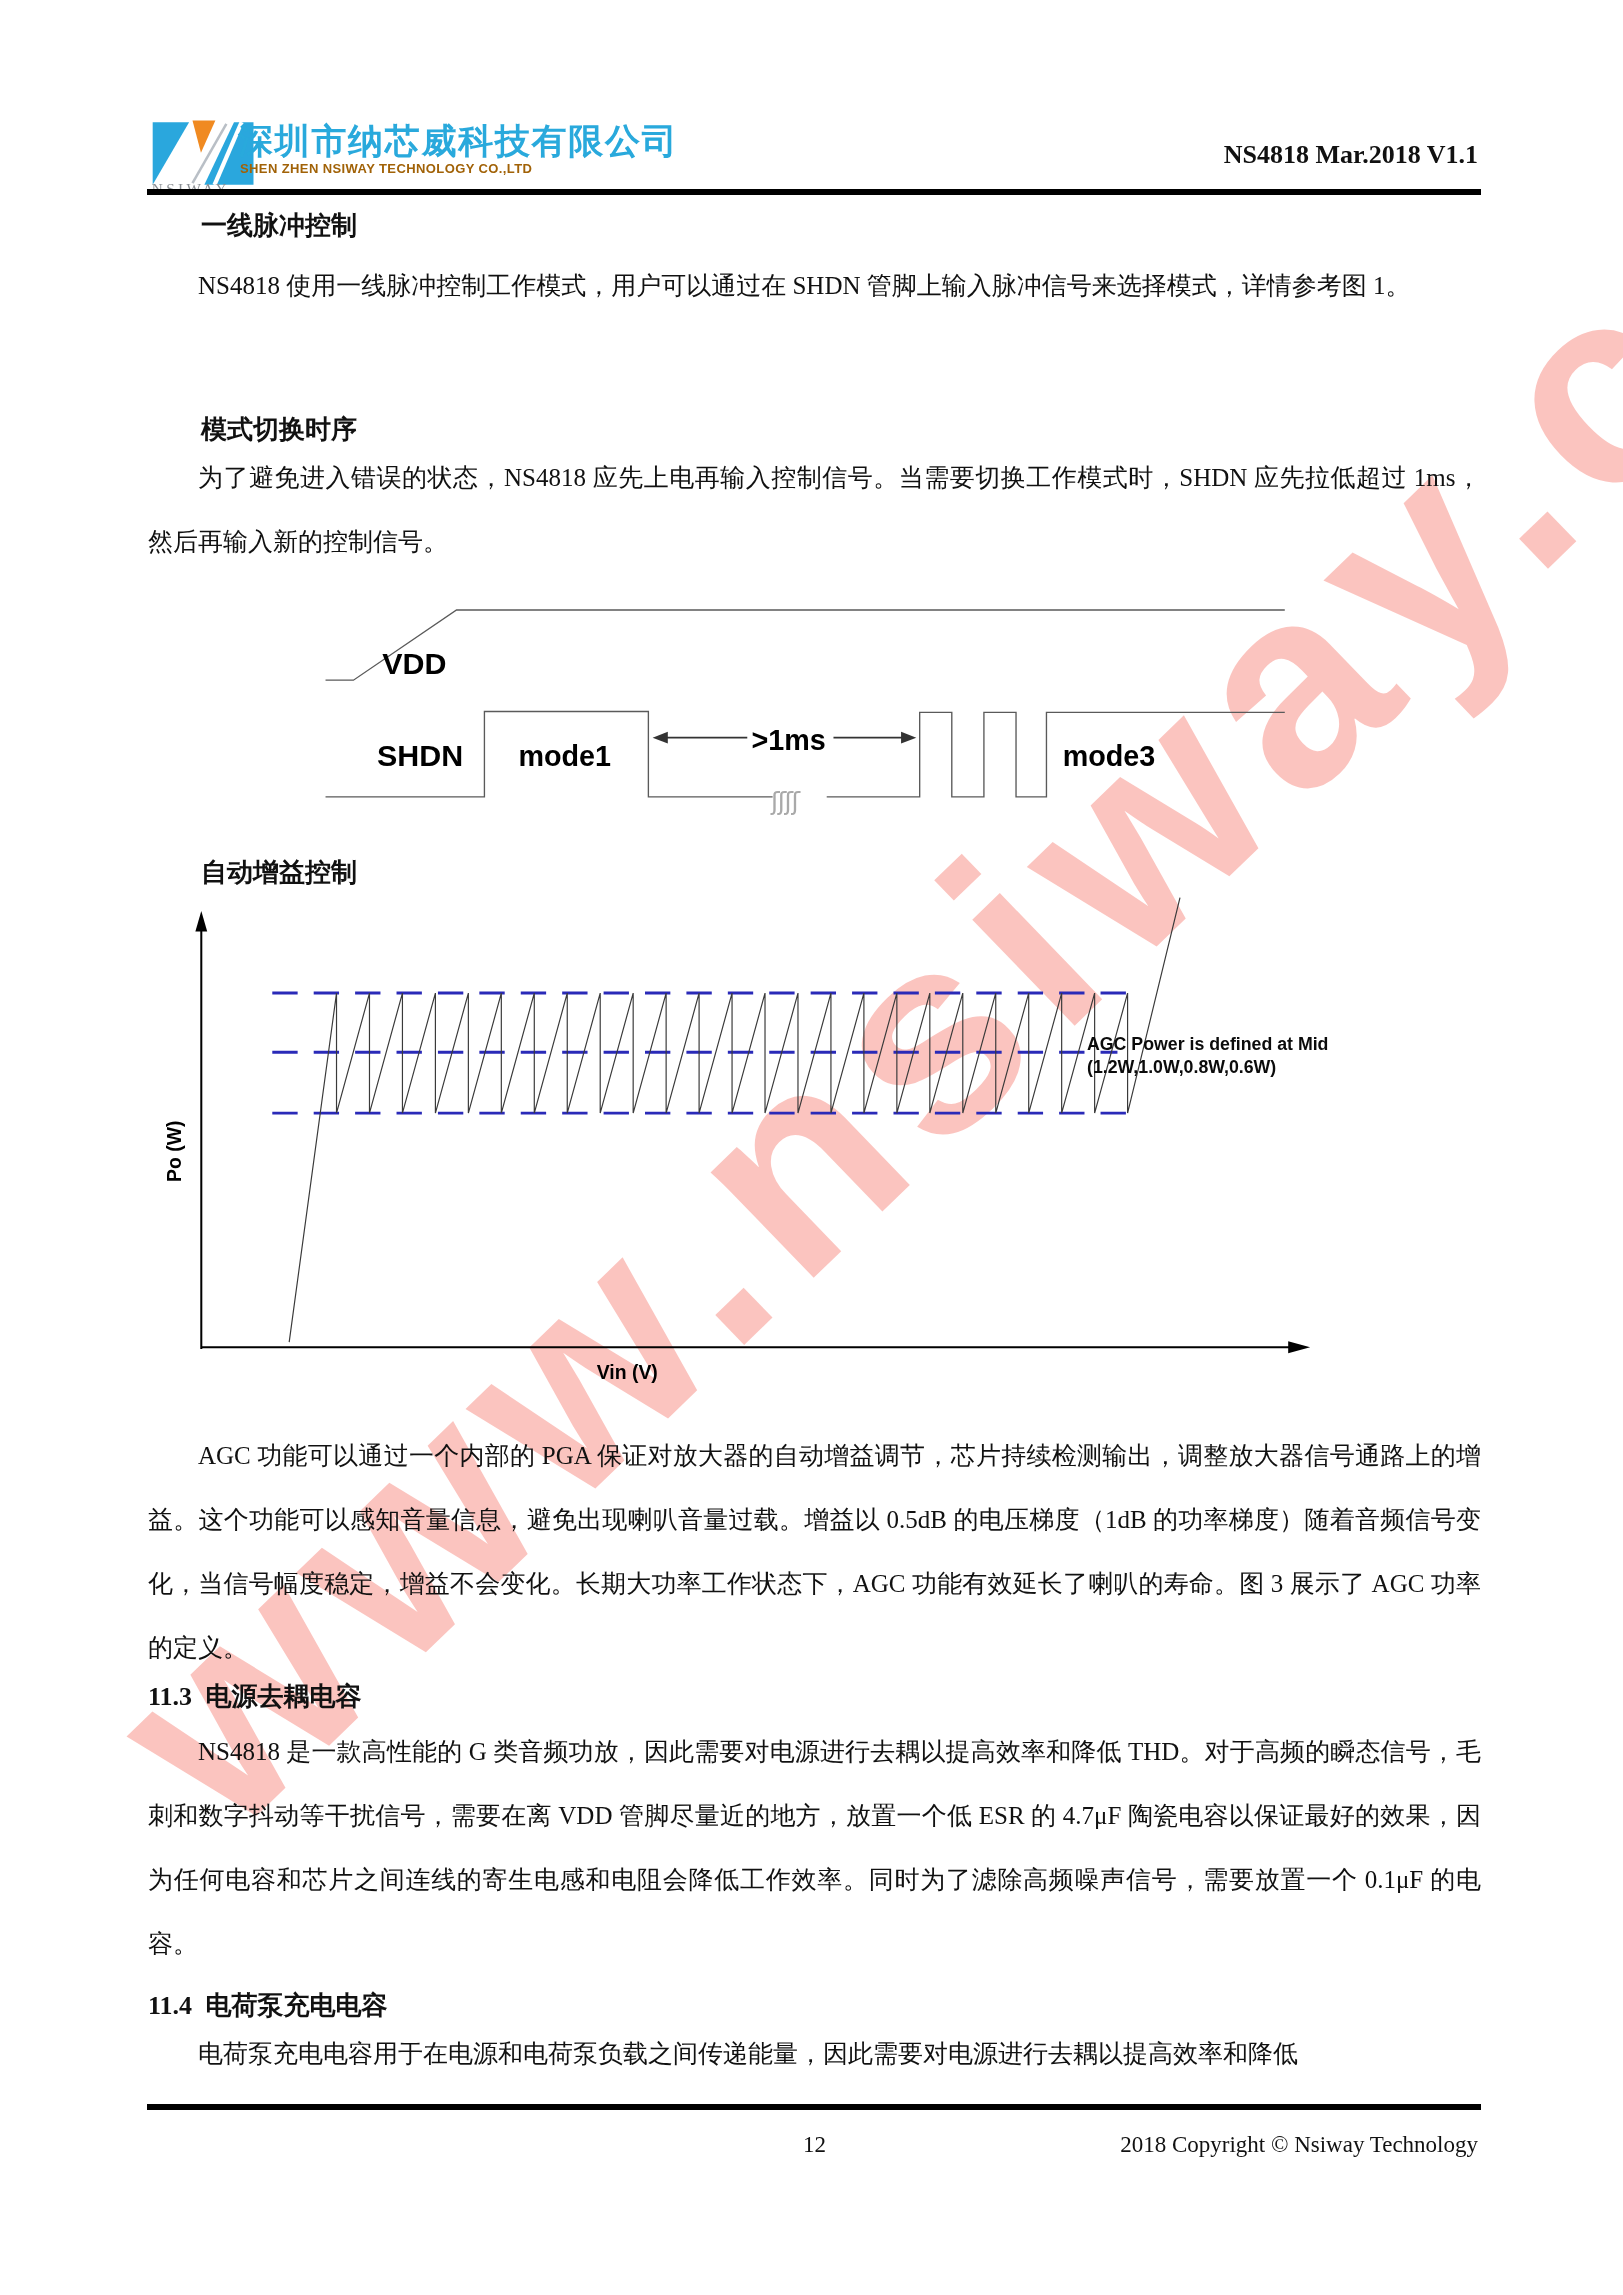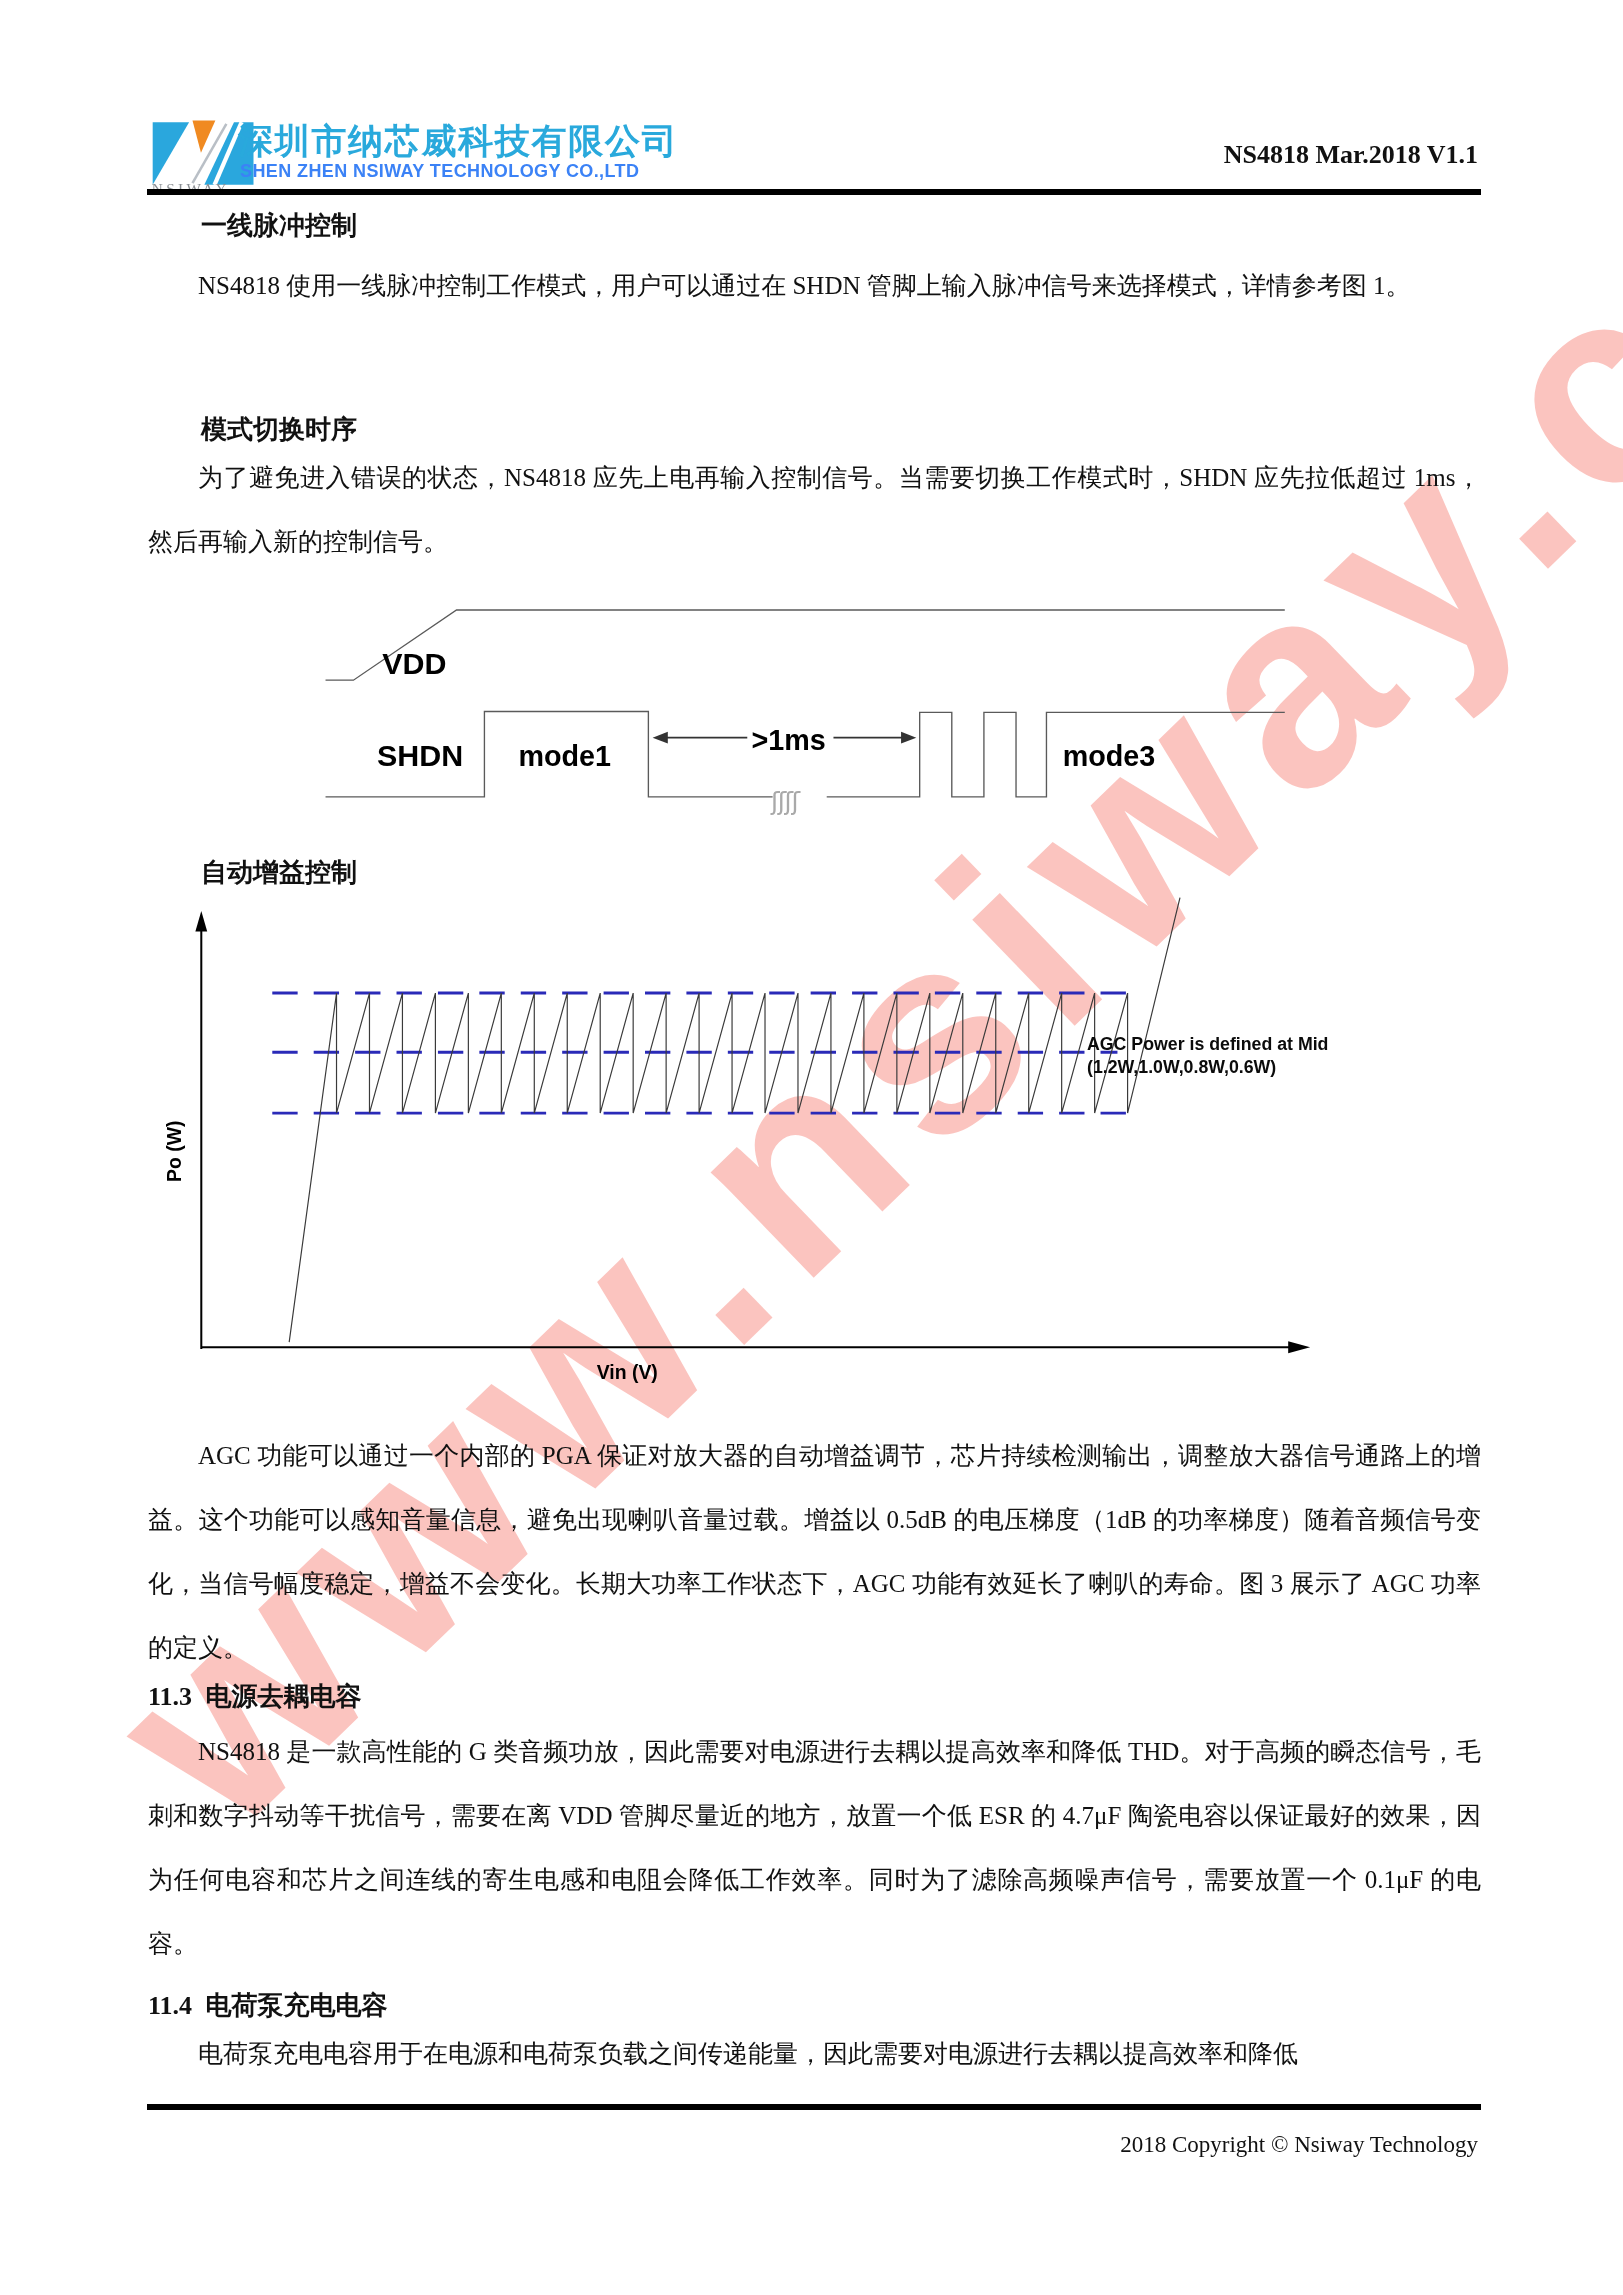--- a/index.html
+++ b/index.html
@@ -19,21 +19,21 @@
   
   .logo-box{position:absolute;left:150px;top:112px;width:107px;height:83px;}
   .company-cn{
     position:absolute;left:238px;top:118px;
     font-family:"Liberation Sans",sans-serif;font-weight:bold;
     font-size:35px;color:#29a9dc;letter-spacing:1.7px;white-space:nowrap;
   }
   .company-en{
     position:absolute;left:240px;top:161px;
     font-family:"Liberation Sans",sans-serif;font-weight:bold;
-    font-size:18px;color:#3b82f6;letter-spacing:0.4px;white-space:nowrap;text-align:right;
+    font-size:13px;color:#a16207;letter-spacing:0.4px;white-space:nowrap;text-align:right;
   }
   .doc-ref{
     position:absolute;right:145px;top:140px;
     font-family:"Liberation Serif",serif;font-weight:bold;font-size:26px;
     white-space:nowrap;
   }
   .rule{position:absolute;left:147px;width:1334px;background:#000;}
   .rule.header-rule{top:189px;height:6px;}
   .rule.footer-rule{top:2104px;height:6px;}
   
@@ -150,17 +150,18 @@
       <span class="h-num">11.3</span><span>电源去耦电容</span>
     </div>
     <div class="para" style="top:1720px;">NS4818 是一款高性能的 G 类音频功放，因此需要对电源进行去耦以提高效率和降低 THD。对于高频的瞬态信号，毛刺和数字抖动等干扰信号，需要在离 VDD 管脚尽量近的地方，放置一个低 ESR 的 4.7μF 陶瓷电容以保证最好的效果，因为任何电容和芯片之间连线的寄生电感和电阻会降低工作效率。同时为了滤除高频噪声信号，需要放置一个 0.1μF 的电容。</div>
 
     <div class="h-cn" style="top:1987px;">
       <span class="h-num">11.4</span><span>电荷泵充电电容</span>
     </div>
     <div class="para" style="top:2022px;">电荷泵充电电容用于在电源和电荷泵负载之间传递能量，因此需要对电源进行去耦以提高效率和降低</div>
 
     <div class="rule footer-rule"></div>
+    <div class="page-num">12</div>
     <div class="copyright">2018 Copyright © Nsiway Technology</div>
 
   </div>
 </div>
 
 
 </body></html>

